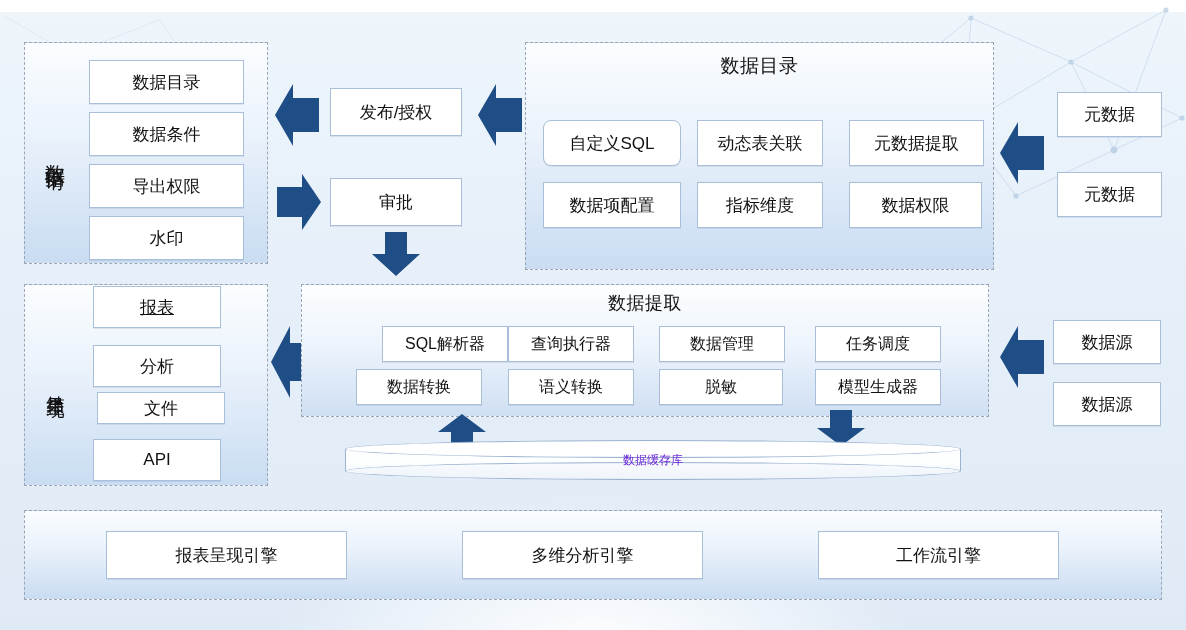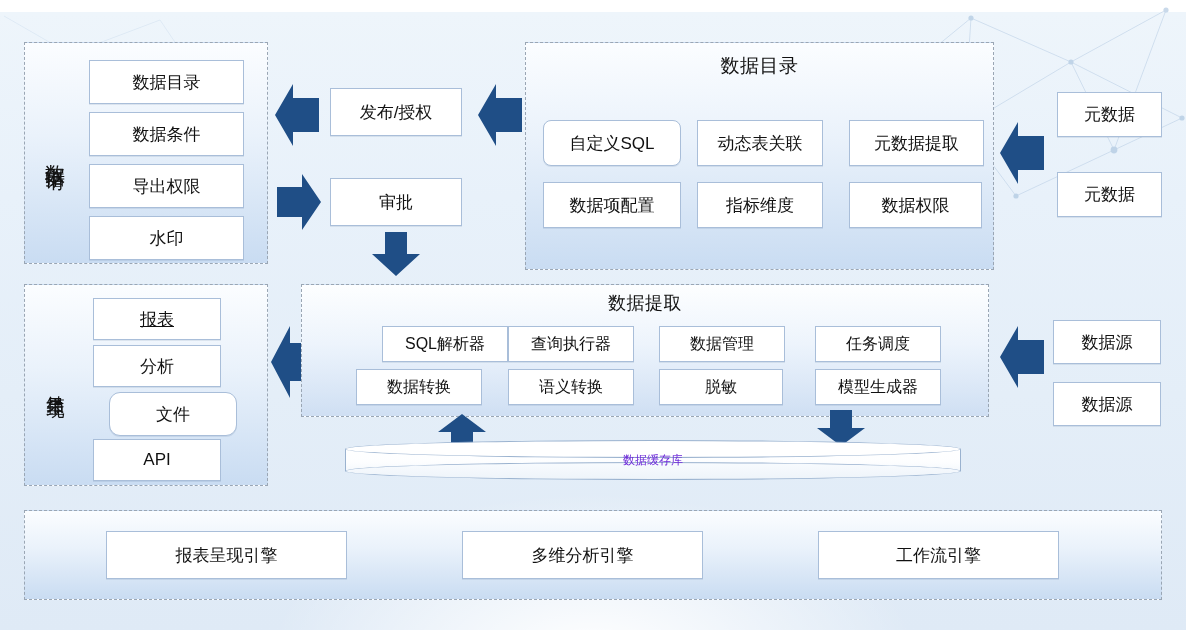--- a/index.html
+++ b/index.html
@@ -225,23 +225,23 @@
       <path d="M44 14 L18 14 L18 0 L0 31 L18 62 L18 48 L44 48 Z" fill="#1F4E86"></path>
     </svg>
   </div>
 
   <div class="box" style="left:1057px; top:92px; width:105px; height:45px;">元数据</div>
   <div class="box" style="left:1057px; top:172px; width:105px; height:45px;">元数据</div>
 
   <div class="panel" style="left:24px; top:284px; width:244px; height:202px;">
     <div class="vlabel" style="left:8px; top:0; bottom:0; width:44px; font-size:18px;">结果呈现</div>
   </div>
-  <div class="box" style="left:93px; top:298px; width:128px; height:42px;text-decoration:underline;">报表</div>
+  <div class="box" style="left:93px; top:286px; width:128px; height:42px;text-decoration:underline;">报表</div>
   <div class="box" style="left:93px; top:345px; width:128px; height:42px;text-align:center;">分析</div>
-  <div class="box" style="left:109px; top:392px; width:128px; height:44px;border-radius:11px;">文件</div>
+  <div class="box" style="left:97px; top:392px; width:128px; height:32px;">文件</div>
   <div class="box" style="left:93px; top:439px; width:128px; height:42px;">API</div>
 
   <div class="arrow" style="left:271px; top:326px; width:46px; height:72px;">
     <svg viewBox="0 0 46 72" width="46" height="72">
       <path d="M46 17 L19 17 L19 0 L0 36 L19 72 L19 55 L46 55 Z" fill="#1F4E86"></path>
     </svg>
   </div>
 
   <div class="panel panel-plain" style="left:301px; top:284px; width:688px; height:133px;padding-left:44px;">
     <div class="panel-title" style="top:6px; font-size:18px;">数据提取</div>

